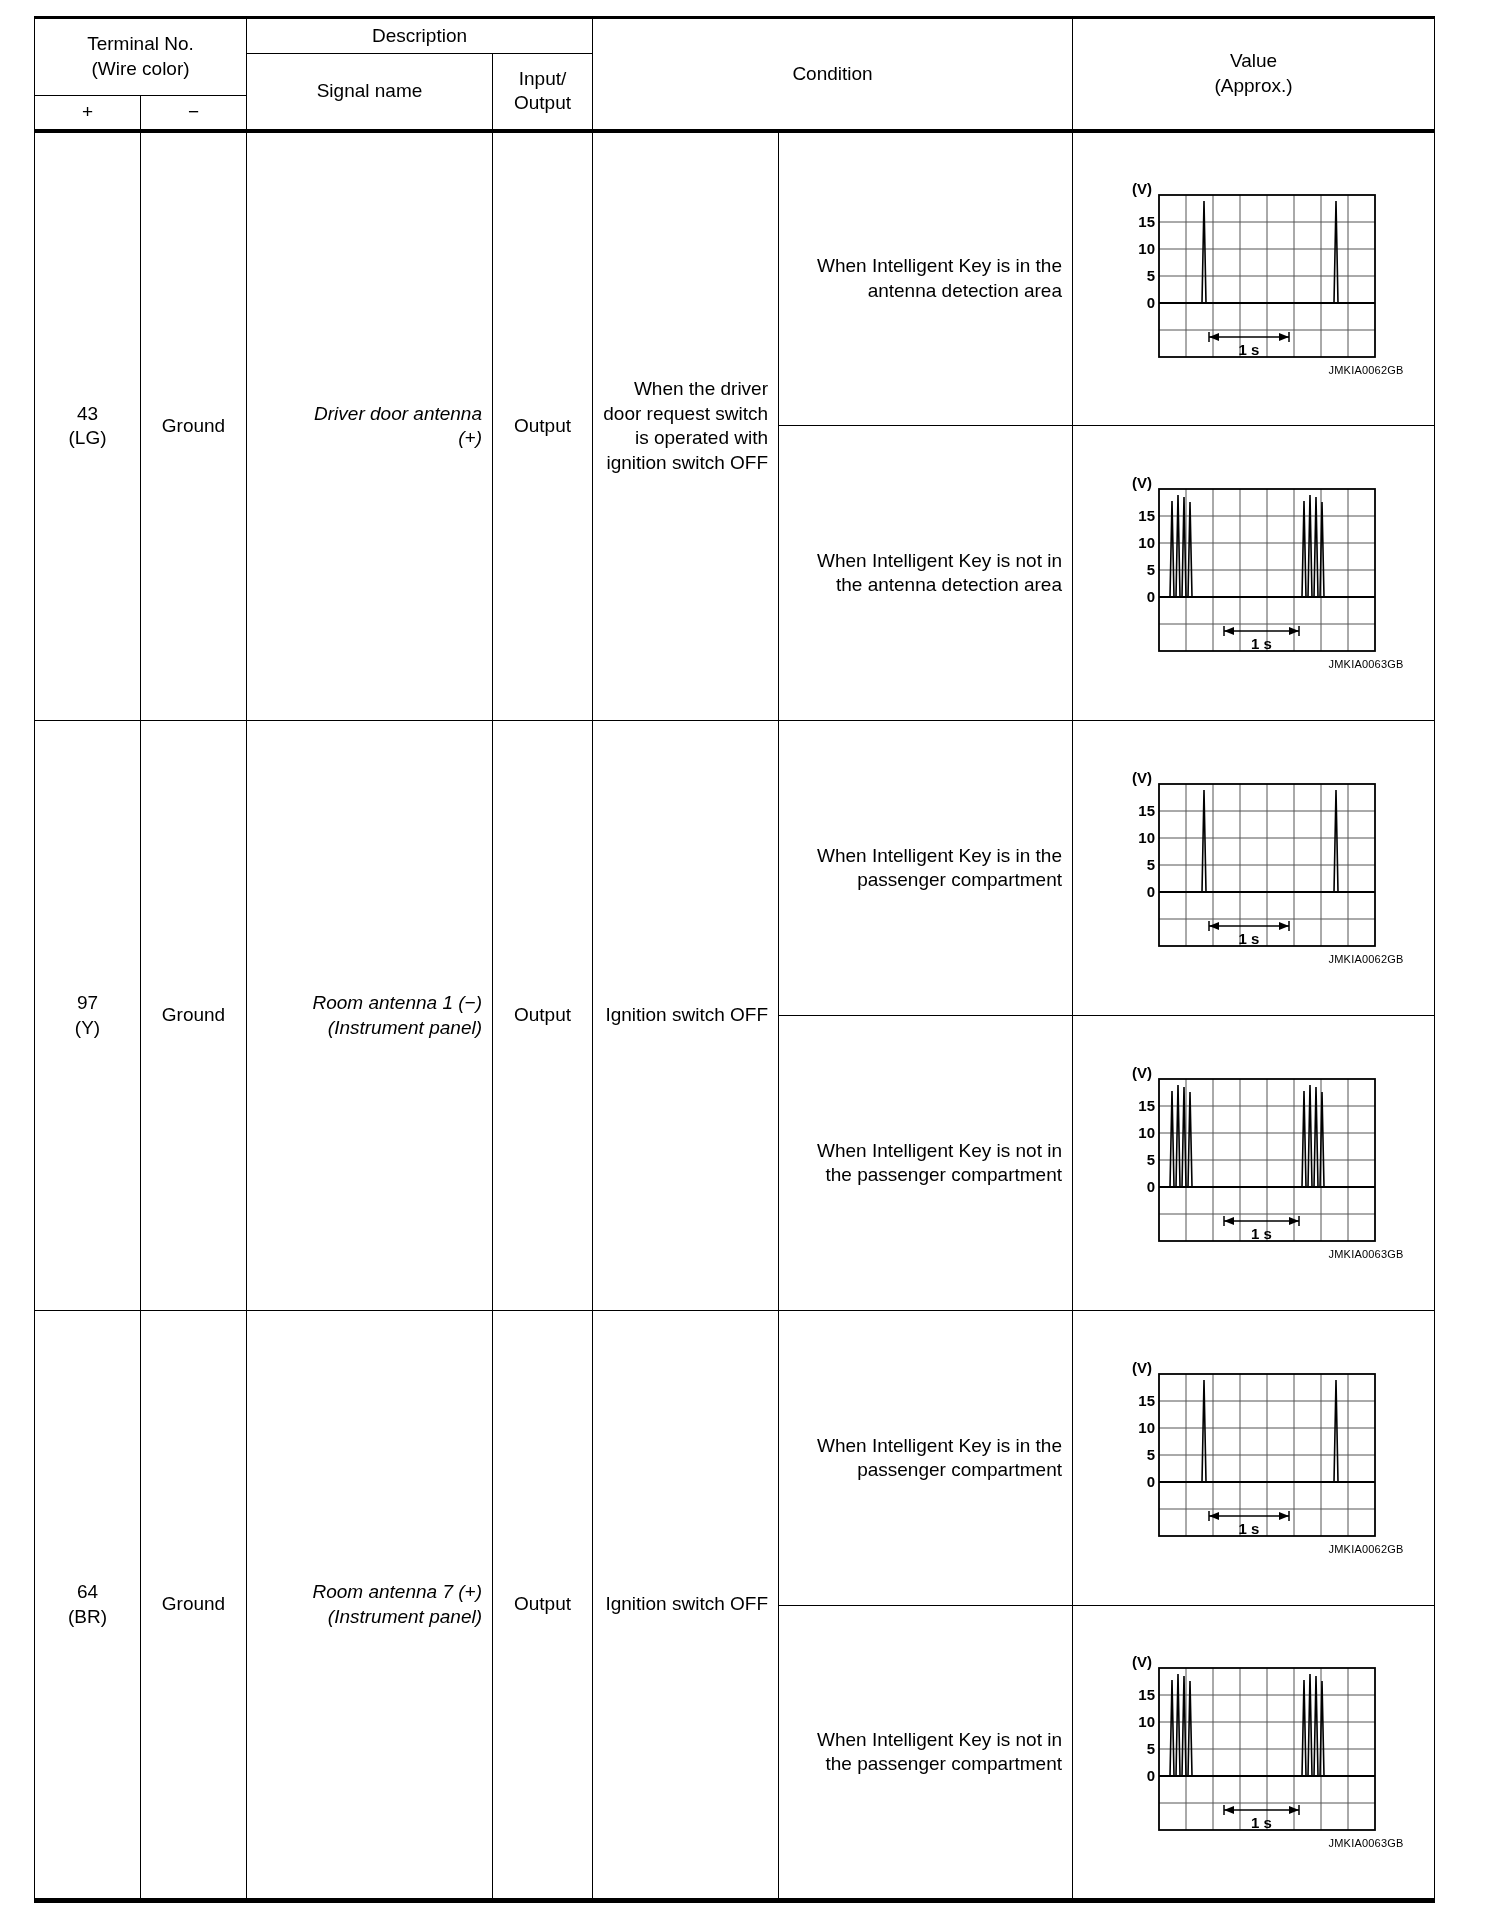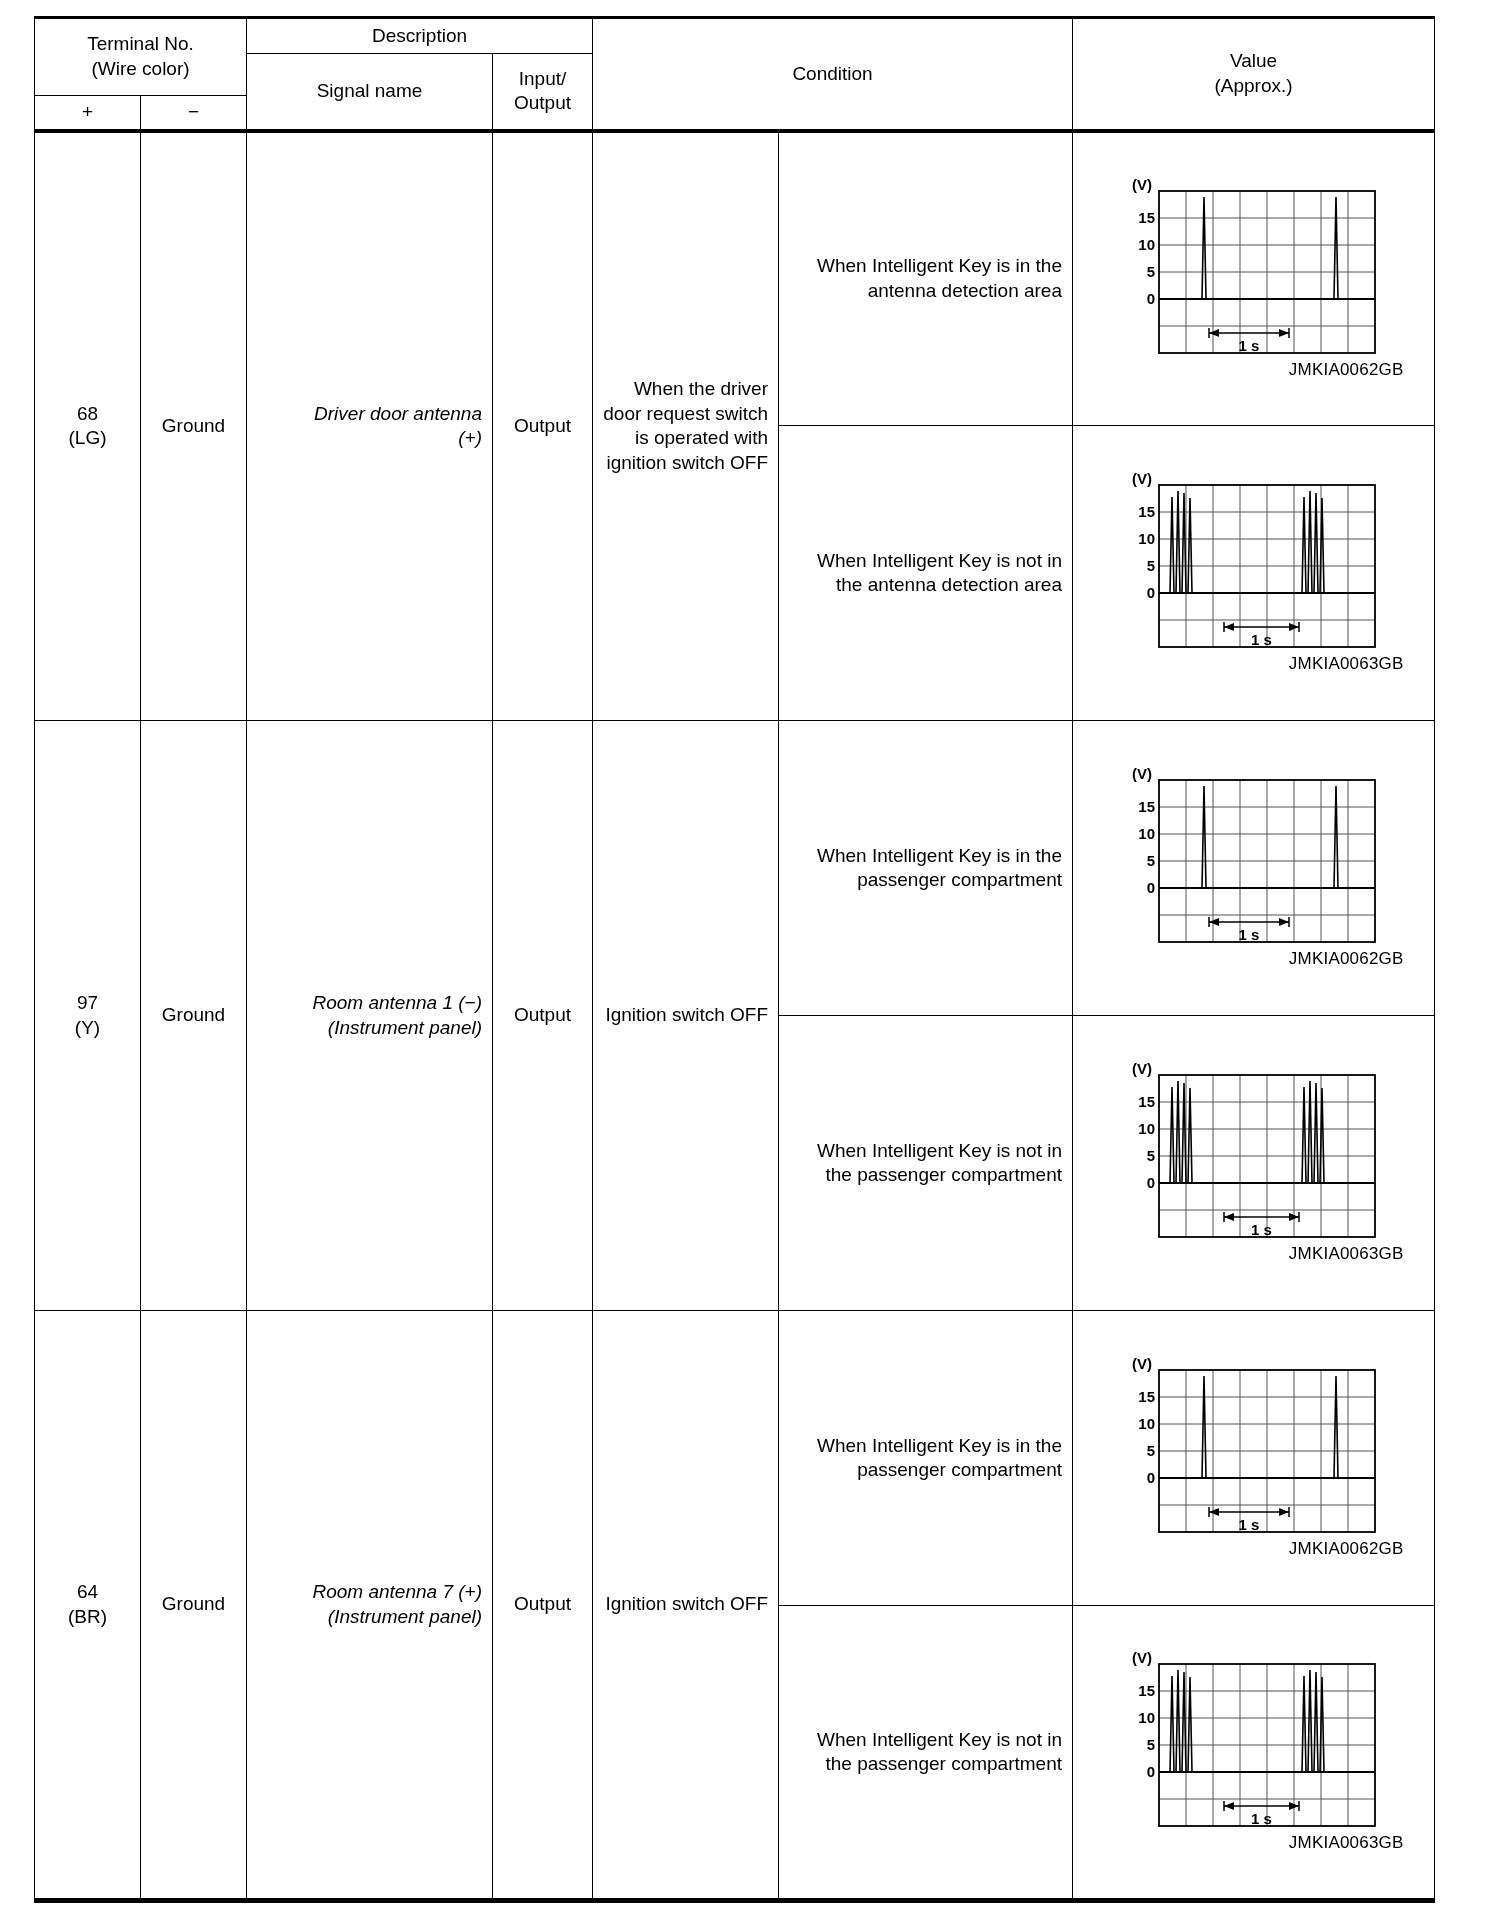--- a/index.html
+++ b/index.html
@@ -49,21 +49,21 @@
     display: flex; flex-direction: column; align-items: center;
   }
   .waveform { width: 250px; height: 180px; }
   .waveform svg text {
     font-family: "Liberation Sans", sans-serif;
     font-weight: bold;
     font-size: 15px;
   }
   .img-id {
     align-self: flex-end;
-    font-size: 17px;
+    font-size: 11px;
     letter-spacing: 0.2px;
     margin-top: 2px;
   }
 </style>
 </head>
 <body>
 
 <div class="page">
   <table class="spec">
     <colgroup>
@@ -90,21 +90,21 @@
 Output</th>
       </tr>
       <tr>
         <th class="hb">+</th>
         <th class="hb">−</th>
       </tr>
     </thead>
     <tbody>
 
       <tr>
-        <td rowspan="2" class="center pre">68
+        <td rowspan="2" class="center pre">43
 (LG)</td>
         <td rowspan="2" class="center">Ground</td>
         <td rowspan="2" class="left signal pre">Driver door antenna
 (+)</td>
         <td rowspan="2" class="center">Output</td>
         <td rowspan="2" class="left cond-main">When the driver door request switch is operated with ignition switch OFF</td>
         <td class="left cond-sub">When Intelligent Key is in the antenna detection area</td>
         <td class="value-cell">
           <div class="value-inner">
             <div class="waveform"><svg width="250" height="180" viewBox="0 0 250 180" xmlns="http://www.w3.org/2000/svg">

